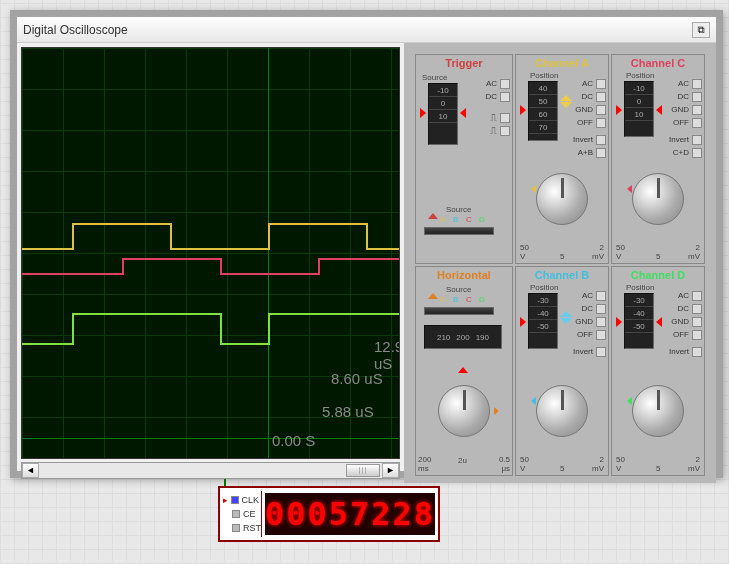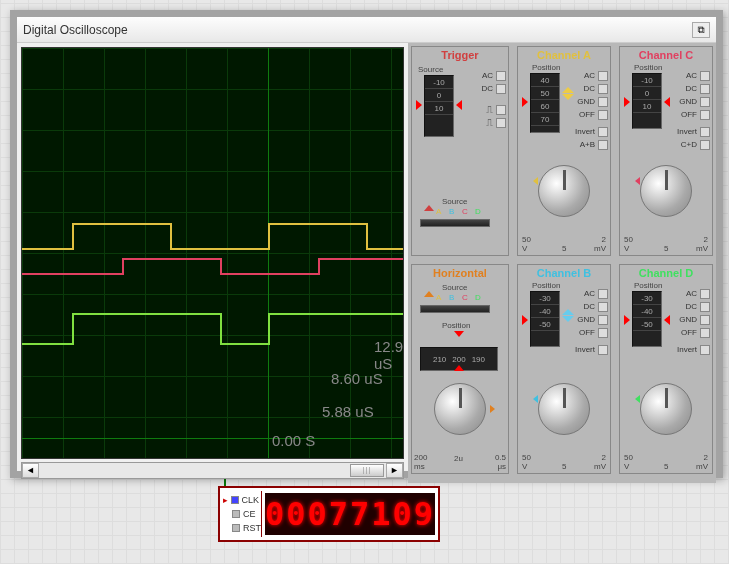--- a/index.html
+++ b/index.html
@@ -13,21 +13,21 @@
 .screen{flex:1;background:#001800;border:1px solid #333;position:relative;overflow:hidden}
 .grid-line{position:absolute;background:#0a3a0a}
 .axis{position:absolute;background:#0f7a0f}
 .trace{position:absolute;height:2px}
 .trace.v{width:2px;height:auto}
 .tlabel{position:absolute;color:#888;font-size:15px}
 .hscroll{height:17px;background:#e8e8e8;border:1px solid #999;display:flex;align-items:center;margin-top:3px}
 .sbtn{width:17px;height:15px;background:linear-gradient(#fff,#ddd);border:1px solid #aaa;font-size:9px;text-align:center;line-height:13px;cursor:pointer}
 .strack{flex:1;height:15px;position:relative}
 .sthumb{position:absolute;right:2px;width:34px;height:13px;top:1px;background:linear-gradient(#fff,#ccc);border:1px solid #999;font-size:8px;text-align:center;letter-spacing:1px;color:#999}
-.panels{flex:1;background:#b8b8b8;display:grid;grid-template-columns:98px 94px 94px;grid-template-rows:210px 210px;gap:8px;padding:3px}
+.panels{flex:1;background:#b8b8b8;display:grid;grid-template-columns:98px 94px 94px;grid-template-rows:210px 210px;gap:2px;padding:11px}
 .panel{background:#b8b8b8;border:1px solid #888;position:relative;font-size:9px;color:#444}
 .ptitle{font-size:11px;font-weight:bold;text-align:center;padding:2px 0}
 .vslider{position:absolute;background:#222;width:30px;border:1px inset #666;color:#aaa;font-size:8px;text-align:center;overflow:hidden}
 .vslider .tick{height:13px;line-height:13px;border-bottom:1px solid #444}
 .marker-l{position:absolute;width:0;height:0;border-top:5px solid transparent;border-bottom:5px solid transparent;border-left:6px solid red}
 .marker-r{position:absolute;width:0;height:0;border-top:5px solid transparent;border-bottom:5px solid transparent;border-right:6px solid red}
 .marker-u{position:absolute;width:0;height:0;border-left:5px solid transparent;border-right:5px solid transparent;border-bottom:6px solid red}
 .marker-d{position:absolute;width:0;height:0;border-left:5px solid transparent;border-right:5px solid transparent;border-top:6px solid red}
 .optlist{position:absolute;right:2px;font-size:8px;color:#333;text-align:right}
 .optlist div{height:13px;line-height:13px;display:flex;justify-content:flex-end;align-items:center;gap:3px}
@@ -272,21 +272,21 @@
         <div class="ptitle" style="color:#e08020">Horizontal</div>
         <div class="scale" style="left:30px;top:18px">Source</div>
         <div class="marker-u" style="left:12px;top:26px;border-bottom-color:#e08020"></div>
         <div class="srclbl" style="left:24px;top:28px;color:#e0c040">A</div>
         <div class="srclbl" style="left:37px;top:28px;color:#40c0e0">B</div>
         <div class="srclbl" style="left:50px;top:28px;color:#e04060">C</div>
         <div class="srclbl" style="left:63px;top:28px;color:#40e060">D</div>
         <div class="srcbar" style="left:8px;top:40px;width:70px"></div>
         <div class="scale" style="left:30px;top:56px">Position</div>
         <div class="marker-d" style="left:42px;top:66px"></div>
-        <div class="hslider" style="left:8px;top:82px;width:78px">
+        <div class="hslider" style="left:8px;top:58px;width:78px">
           <span>210</span>
           <span>200</span>
           <span>190</span>
         </div>
         <div class="marker-u" style="left:42px;top:100px"></div>
         <div class="knob" style="left:22px;top:118px;width:52px;height:52px"></div>
         <div style="position:absolute;right:13px;top:140px;width:0;height:0;border-top:4px solid transparent;border-bottom:4px solid transparent;border-left:5px solid #e08020"></div>
         <div class="scale" style="left:2px;bottom:2px;white-space:pre">200
 ms</div>
         <div class="scale" style="left:42px;bottom:10px">2u</div>
@@ -395,14 +395,14 @@
         <span style="width:6px"></span>
         <span class="pin"></span>
         <span>CE</span>
       </div>
     <div>
         <span style="width:6px"></span>
         <span class="pin"></span>
         <span>RST</span>
       </div>
   </div>
-  <div class="led">00077109</div>
+  <div class="led">00057228</div>
 </div>
 
 </body></html>

